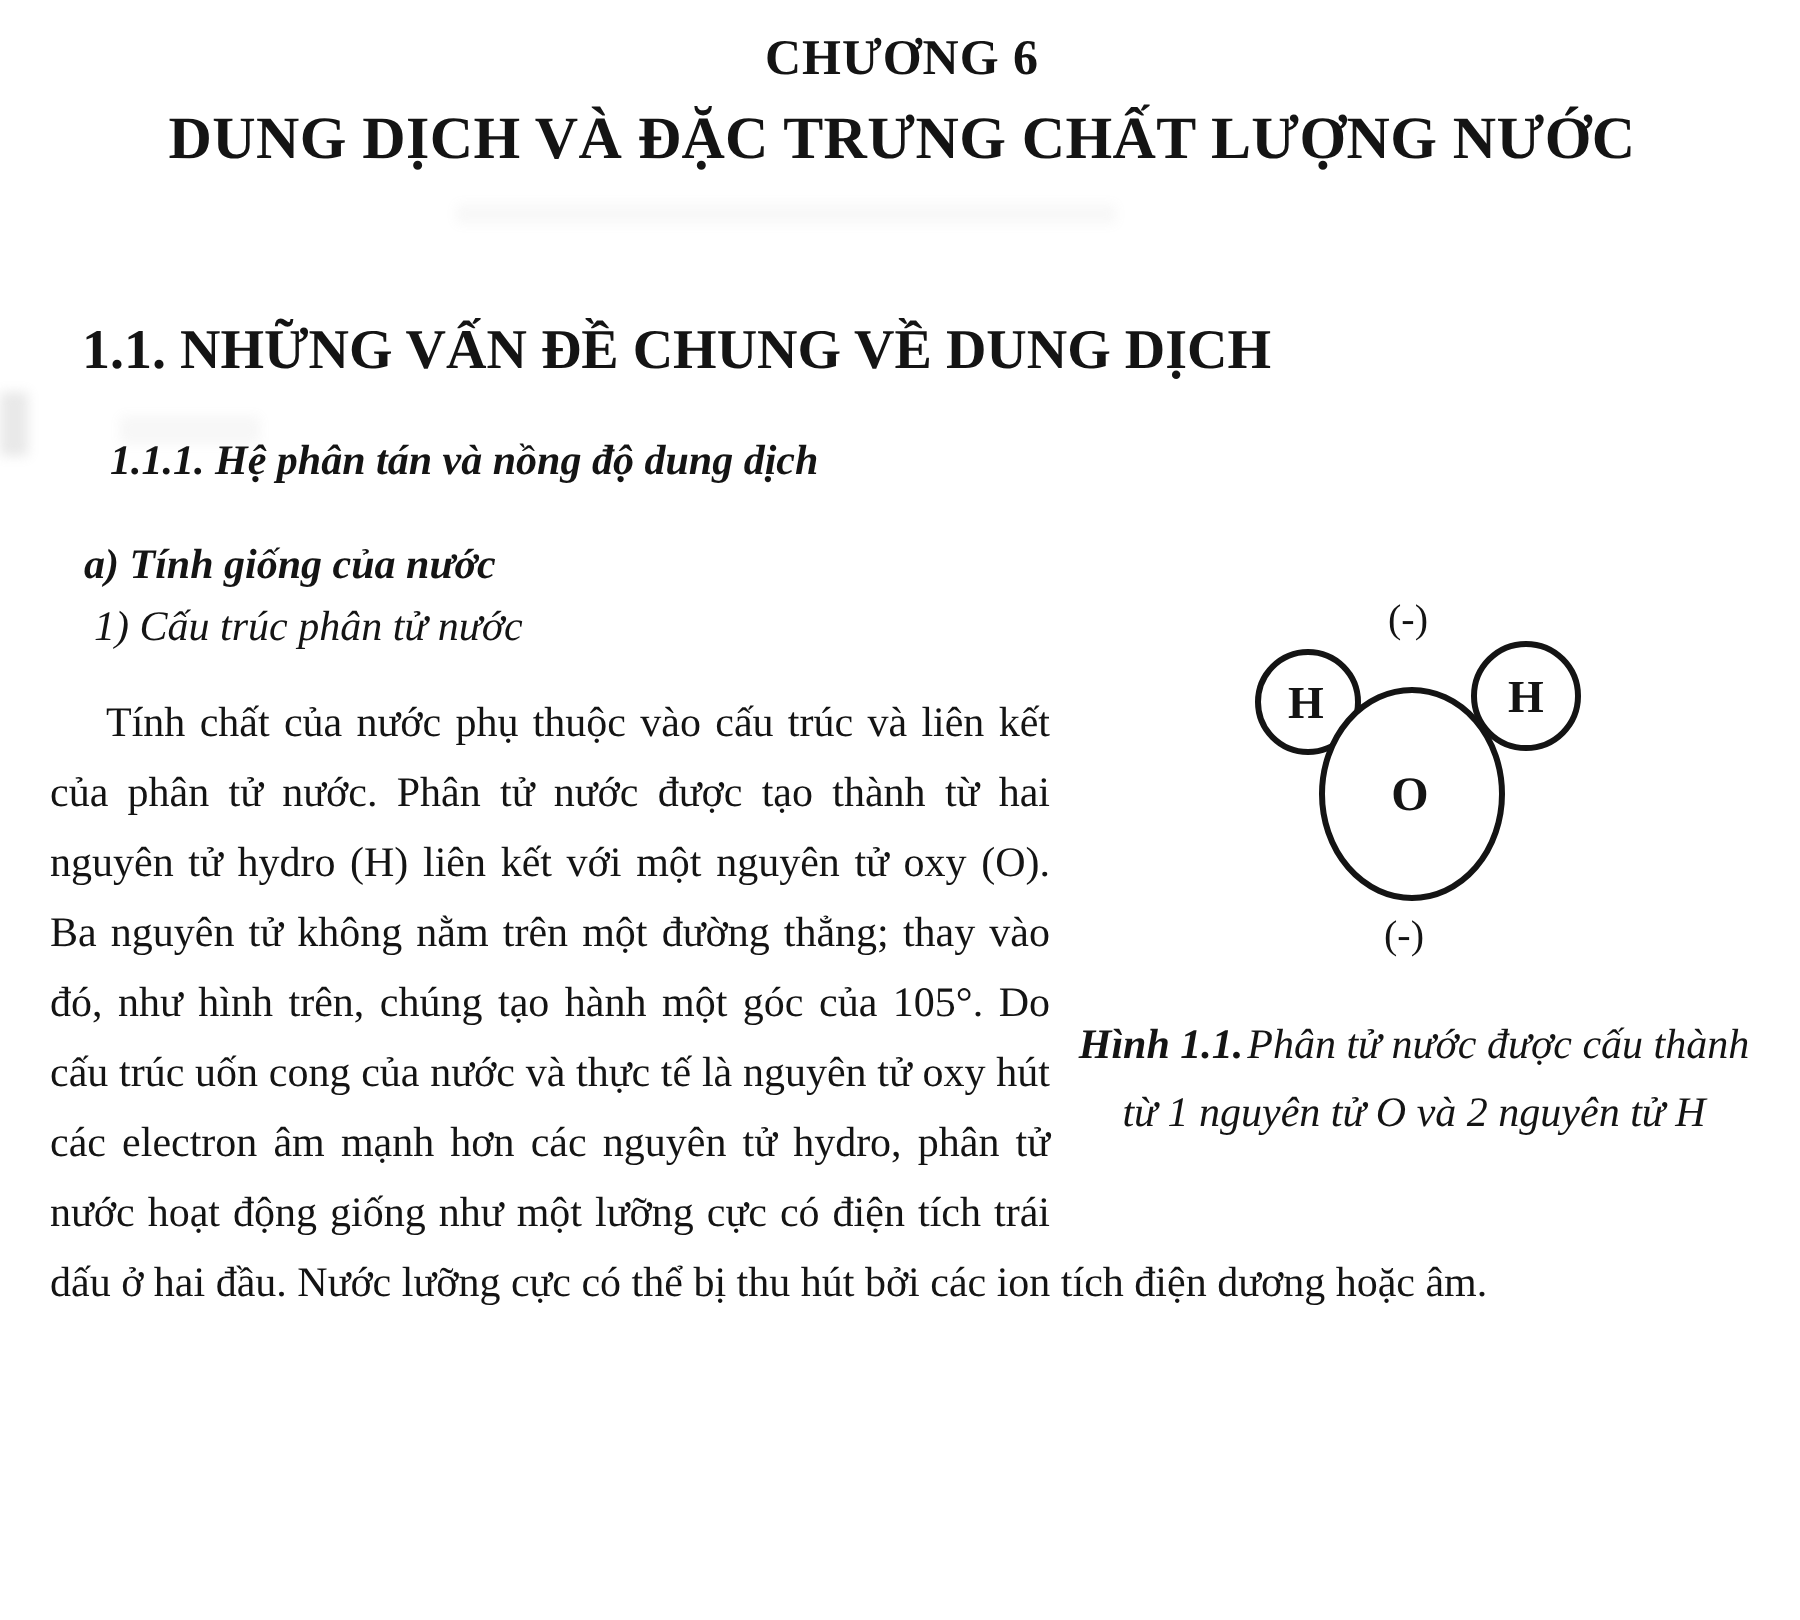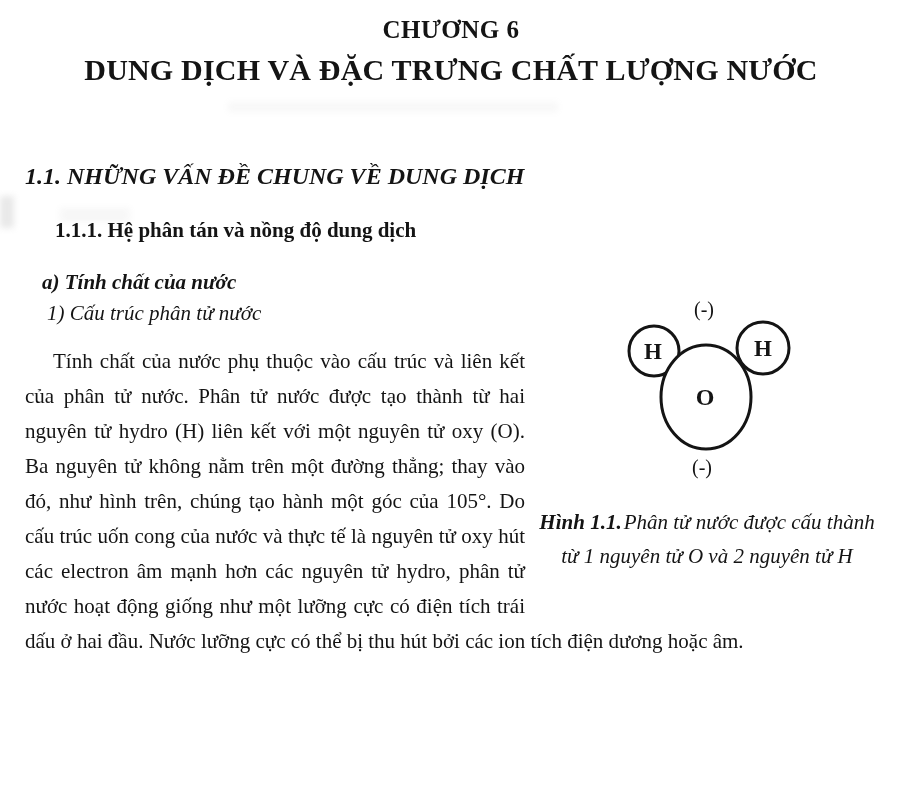--- a/index.html
+++ b/index.html
@@ -41,30 +41,30 @@
   .chapter-title {
     text-align: center;
     font-weight: bold;
     font-size: 30px;
     line-height: 40px;
     margin: 4px 0 0 0;
     letter-spacing: .2px;
   }
   .sec-heading {
     font-weight: bold;
-    font-size: 24px;
+    font-size: 28px;
     line-height: 28px;
-    margin: 72px 0 0 0;
-    font-style: italic;
+    margin: 72px 0 0 16px;
   }
   .subsec-heading {
     font-weight: bold;
     font-size: 21px;
     line-height: 28px;
     margin: 26px 0 0 30px;
+    font-style: italic;
   }
   .subsubsec-heading {
     font-weight: bold;
     font-style: italic;
     font-size: 21px;
     line-height: 28px;
     margin: 24px 0 0 17px;
   }
   .body-par {
     font-size: 21px;
@@ -127,21 +127,21 @@
   <div class="smudge smudge-3"></div>
 
   <div class="chapter-label">CHƯƠNG 6</div>
 
   <h1 class="chapter-title">DUNG DỊCH VÀ ĐẶC TRƯNG CHẤT LƯỢNG NƯỚC</h1>
 
   <h2 class="sec-heading">1.1. NHỮNG VẤN ĐỀ CHUNG VỀ DUNG DỊCH</h2>
 
   <h3 class="subsec-heading">1.1.1. Hệ phân tán và nồng độ dung dịch</h3>
 
-  <h4 class="subsubsec-heading">a) Tính chất của nước</h4>
+  <h4 class="subsubsec-heading">a) Tính giống của nước</h4>
 
 
   <div class="flow">
 
     <figure class="molecule-figure" style="margin-block:0; margin-inline:0; float:right; margin-left:12px; margin-bottom:30px; margin-top:-4px;">
       <svg width="340" height="185" viewBox="0 0 340 185">
         <text x="167" y="22" text-anchor="middle" class="charge-label">(-)</text>
 
         <circle cx="117" cy="57" r="25" fill="#ffffff" stroke="#141414" stroke-width="3"></circle>
         <circle cx="226" cy="54" r="26" fill="#ffffff" stroke="#141414" stroke-width="3"></circle>

